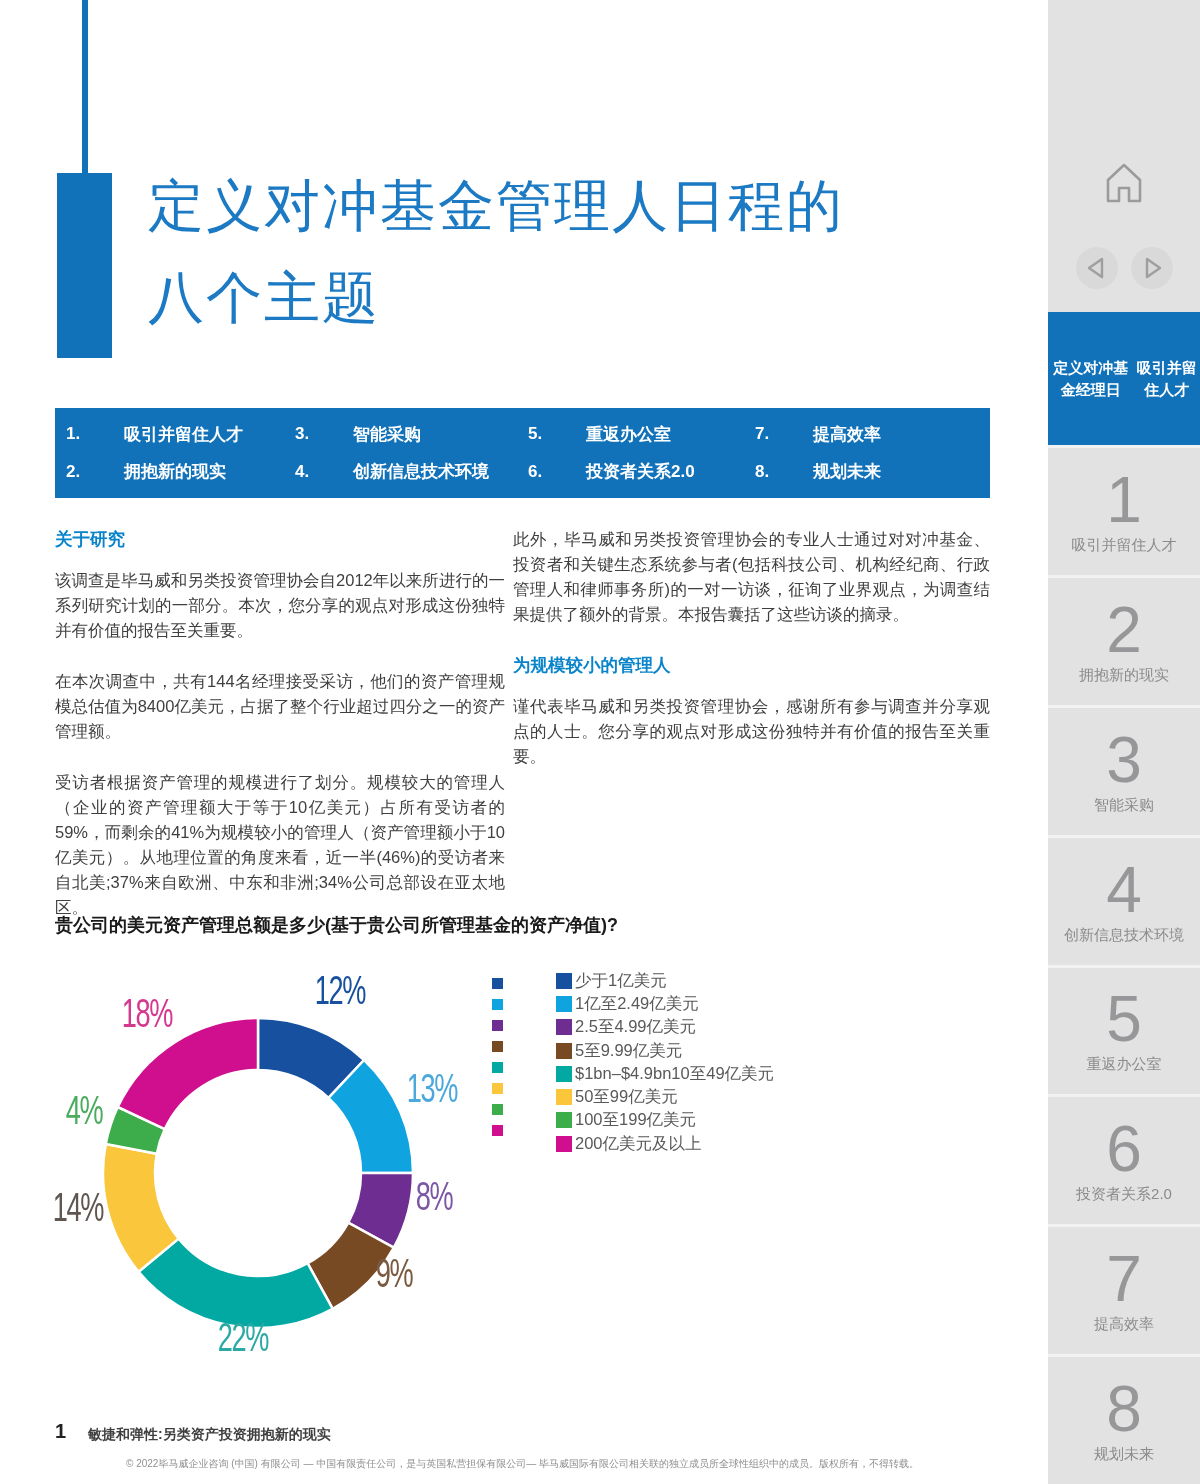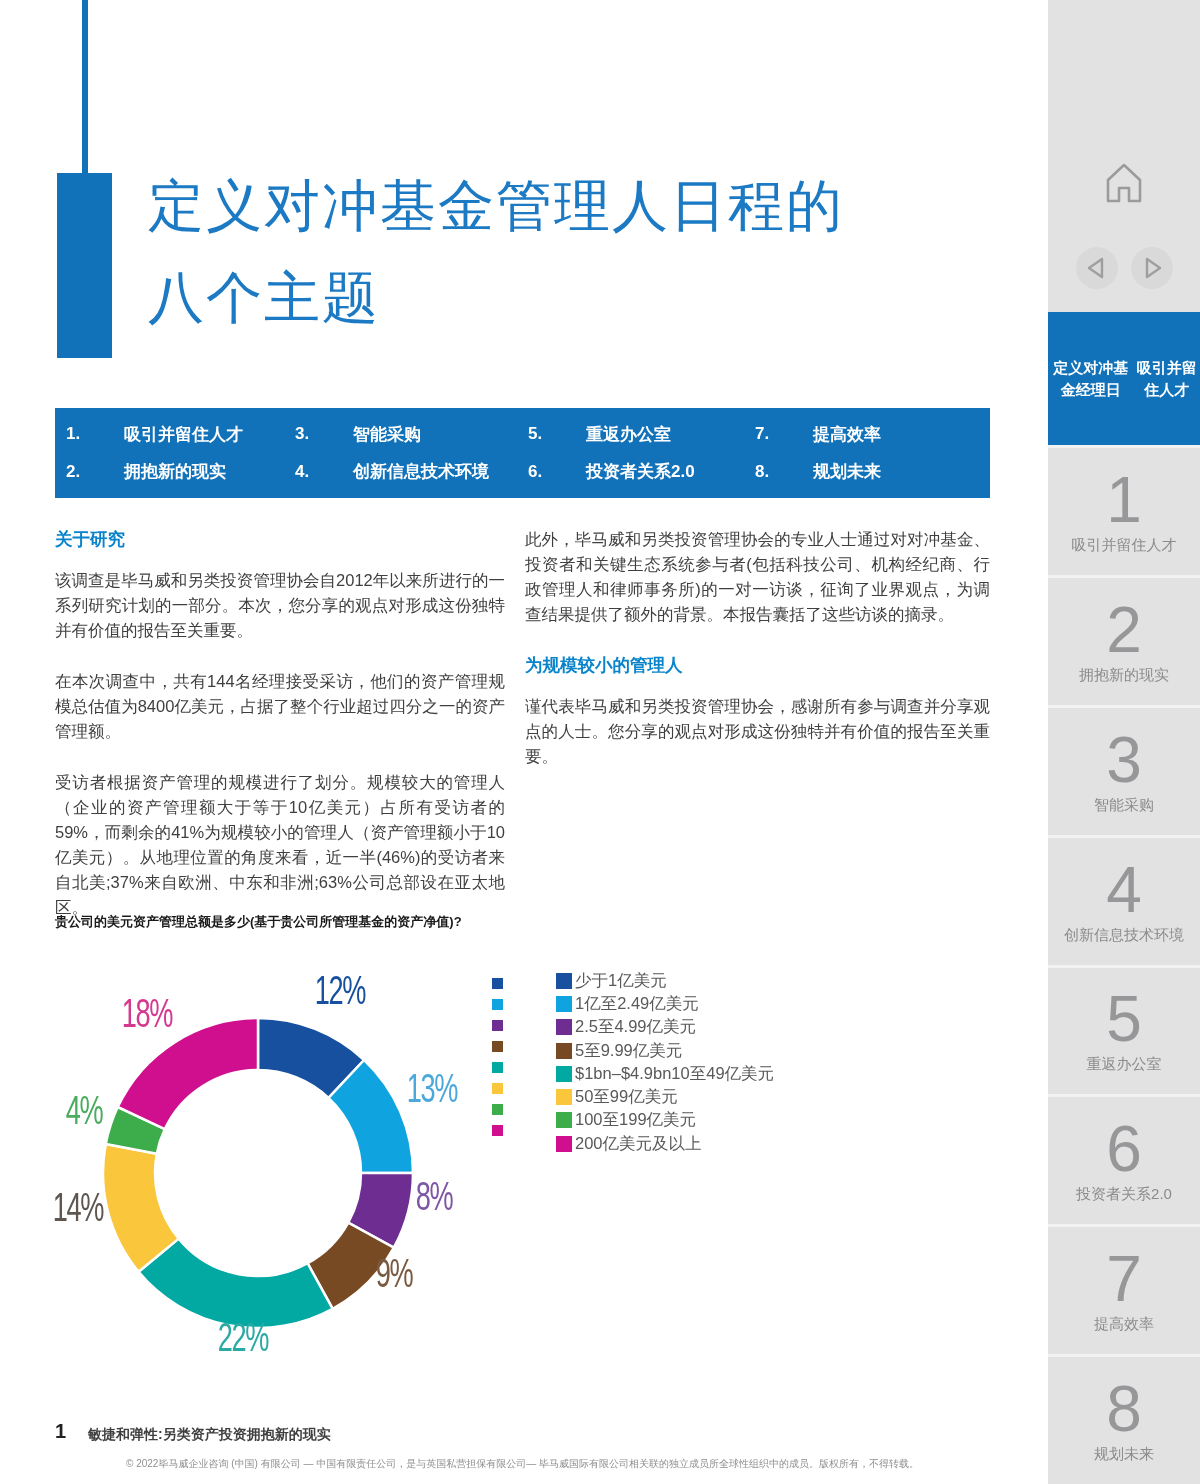--- a/index.html
+++ b/index.html
@@ -21,28 +21,28 @@
     font-size:56px; line-height:92px; font-weight:400; color:#1b7ac3; letter-spacing:2px; }
 
   
   .banner { position:absolute; left:55px; top:408px; width:935px; height:90px;
     background:#1172ba; display:grid; grid-template-columns:229px 233px 227px 1fr;
     grid-auto-flow:row; align-content:space-evenly; padding-left:11px; }
   .banner-item { display:flex; align-items:center; color:#fff; font-size:17px; font-weight:bold; }
   .banner-item .num { width:58px; flex:0 0 58px; }
 
   
-  .columns { position:absolute; left:55px; top:527px; width:935px; display:flex; gap:20px; }
+  .columns { position:absolute; left:55px; top:527px; width:935px; display:flex; gap:8px; }
   .col-left { width:450px; flex:0 0 450px; }
   .col-right { flex:1; }
   .section-heading { color:#0984ca; font-size:17.5px; font-weight:bold; margin:0 0 17px 0; }
   .col p { font-size:16.5px; line-height:25px; color:#3f3f3f; margin:0 0 26px 0; text-align:justify; }
 
   
-  .chart-question { position:absolute; left:55px; top:913px; font-size:13px; font-weight:bold; color:#1a1a1a; }
+  .chart-question { position:absolute; left:55px; top:913px; font-size:18px; font-weight:bold; color:#1a1a1a; }
   .chart { position:absolute; left:0; top:960px; width:1048px; height:440px; }
   .donut-svg { position:absolute; left:98px; top:53px; width:320px; height:320px; }
   .pct { position:absolute; transform:translate(-50%,-50%) scaleX(0.68);
     font-size:40px; font-weight:300; letter-spacing:-2px; white-space:nowrap; }
   .pct:nth-of-type(1){ left:340px; top:30px; }
   .pct:nth-of-type(2){ left:432px; top:128px; }
   .pct:nth-of-type(3){ left:434px; top:236px; }
   .pct:nth-of-type(4){ left:394px; top:313px; }
   .pct:nth-of-type(5){ left:243px; top:377px; }
   .pct:nth-of-type(6){ left:78px; top:247px; }
@@ -123,21 +123,21 @@
         <span class="num">8.</span>
         <span>规划未来</span>
       </div>
   </div>
 
   <div class="columns">
     <div class="col col-left">
       <h3 class="section-heading">关于研究</h3>
       <p>该调查是毕马威和另类投资管理协会自2012年以来所进行的一系列研究计划的一部分。本次，您分享的观点对形成这份独特并有价值的报告至关重要。</p>
       <p>在本次调查中，共有144名经理接受采访，他们的资产管理规模总估值为8400亿美元，占据了整个行业超过四分之一的资产管理额。</p>
-      <p>受访者根据资产管理的规模进行了划分。规模较大的管理人（企业的资产管理额大于等于10亿美元）占所有受访者的59%，而剩余的41%为规模较小的管理人（资产管理额小于10亿美元）。从地理位置的角度来看，近一半(46%)的受访者来自北美;37%来自欧洲、中东和非洲;63%公司总部设在亚太地区。</p>
+      <p>受访者根据资产管理的规模进行了划分。规模较大的管理人（企业的资产管理额大于等于10亿美元）占所有受访者的59%，而剩余的41%为规模较小的管理人（资产管理额小于10亿美元）。从地理位置的角度来看，近一半(46%)的受访者来自北美;37%来自欧洲、中东和非洲;34%公司总部设在亚太地区。</p>
     </div>
     <div class="col col-right">
       <p>此外，毕马威和另类投资管理协会的专业人士通过对对冲基金、投资者和关键生态系统参与者(包括科技公司、机构经纪商、行政管理人和律师事务所)的一对一访谈，征询了业界观点，为调查结果提供了额外的背景。本报告囊括了这些访谈的摘录。</p>
       <h3 class="section-heading">为规模较小的管理人</h3>
       <p>谨代表毕马威和另类投资管理协会，感谢所有参与调查并分享观点的人士。您分享的观点对形成这份独特并有价值的报告至关重要。</p>
     </div>
   </div>
 
   <div class="chart-question">贵公司的美元资产管理总额是多少(基于贵公司所管理基金的资产净值)?</div>
 

